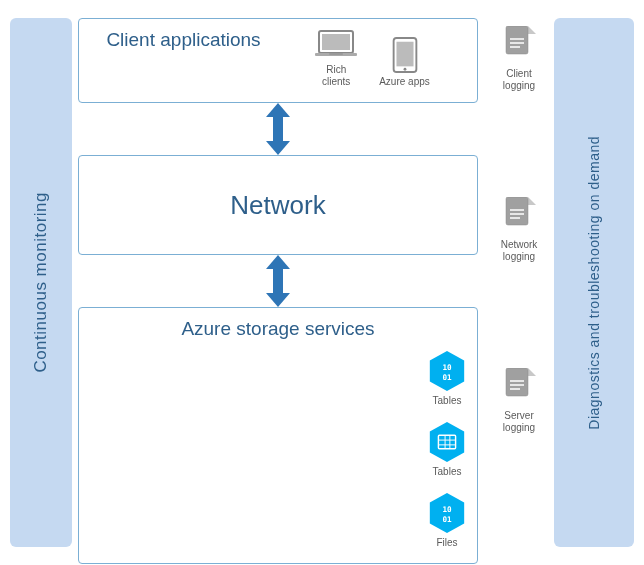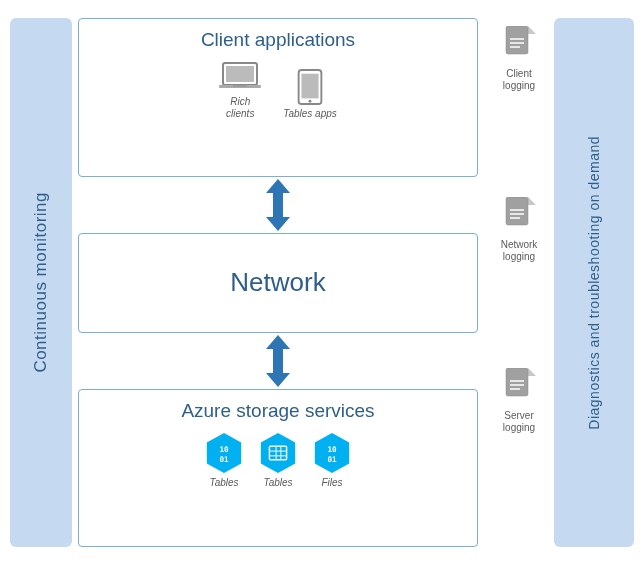--- a/index.html
+++ b/index.html
@@ -48,21 +48,20 @@
     }
 
     
     .client-box {
       border: 1.5px solid #7bafd4;
       border-radius: 4px;
       padding: 10px 10px 14px 10px;
       background: #fff;
       flex: 1;
       display: flex;
-      flex-direction: column;
       align-items: center;
     }
     .box-title {
       font-size: 19px;
       color: #2e5f8a;
       font-weight: 400;
       margin-bottom: 10px;
       align-self: flex-start;
       width: 100%;
       text-align: center;
@@ -79,21 +78,20 @@
       display: flex;
       flex-direction: column;
       align-items: center;
       gap: 3px;
     }
     .icon-item span {
       font-size: 10px;
       color: #5a5a5a;
       text-align: center;
       line-height: 1.2;
-      font-style: italic;
     }
 
     
     .arrow-section {
       display: flex;
       flex-direction: column;
       align-items: center;
       justify-content: center;
       height: 56px;
       position: relative;
@@ -184,20 +182,21 @@
     
     .laptop-icon { width: 42px; height: 32px; }
     .tablet-icon { width: 28px; height: 36px; }
     .globe-icon { width: 38px; height: 38px; }
 
     
     .hex-icon { width: 40px; height: 42px; }
 
     .storage-icons-row {
       display: flex;
+      flex-direction: column;
       align-items: flex-end;
       justify-content: center;
       gap: 14px;
       width: 100%;
     }
   </style>
 </head>
 <body>
 
 <div class="outer-wrapper">
@@ -221,21 +220,21 @@
           </svg>
           <span>Rich<br>clients</span>
         </div>
 
         <div class="icon-item">
           <svg class="tablet-icon" viewBox="0 0 28 38">
             <rect x="2" y="1" width="24" height="36" rx="3" ry="3" fill="none" stroke="#888" stroke-width="2"></rect>
             <rect x="5" y="5" width="18" height="26" fill="#bbb"></rect>
             <circle cx="14" cy="34" r="1.5" fill="#888"></circle>
           </svg>
-          <span>Tables apps</span>
+          <span>Azure apps</span>
         </div>
 
       </div>
     </div>
 
     <div class="arrow-section">
       <svg width="36" height="52" viewBox="0 0 36 52">
         <polygon points="18,0 30,14 6,14" fill="#2e75b6"></polygon>
         <rect x="13" y="14" width="10" height="24" fill="#2e75b6"></rect>
         <polygon points="18,52 30,38 6,38" fill="#2e75b6"></polygon>

